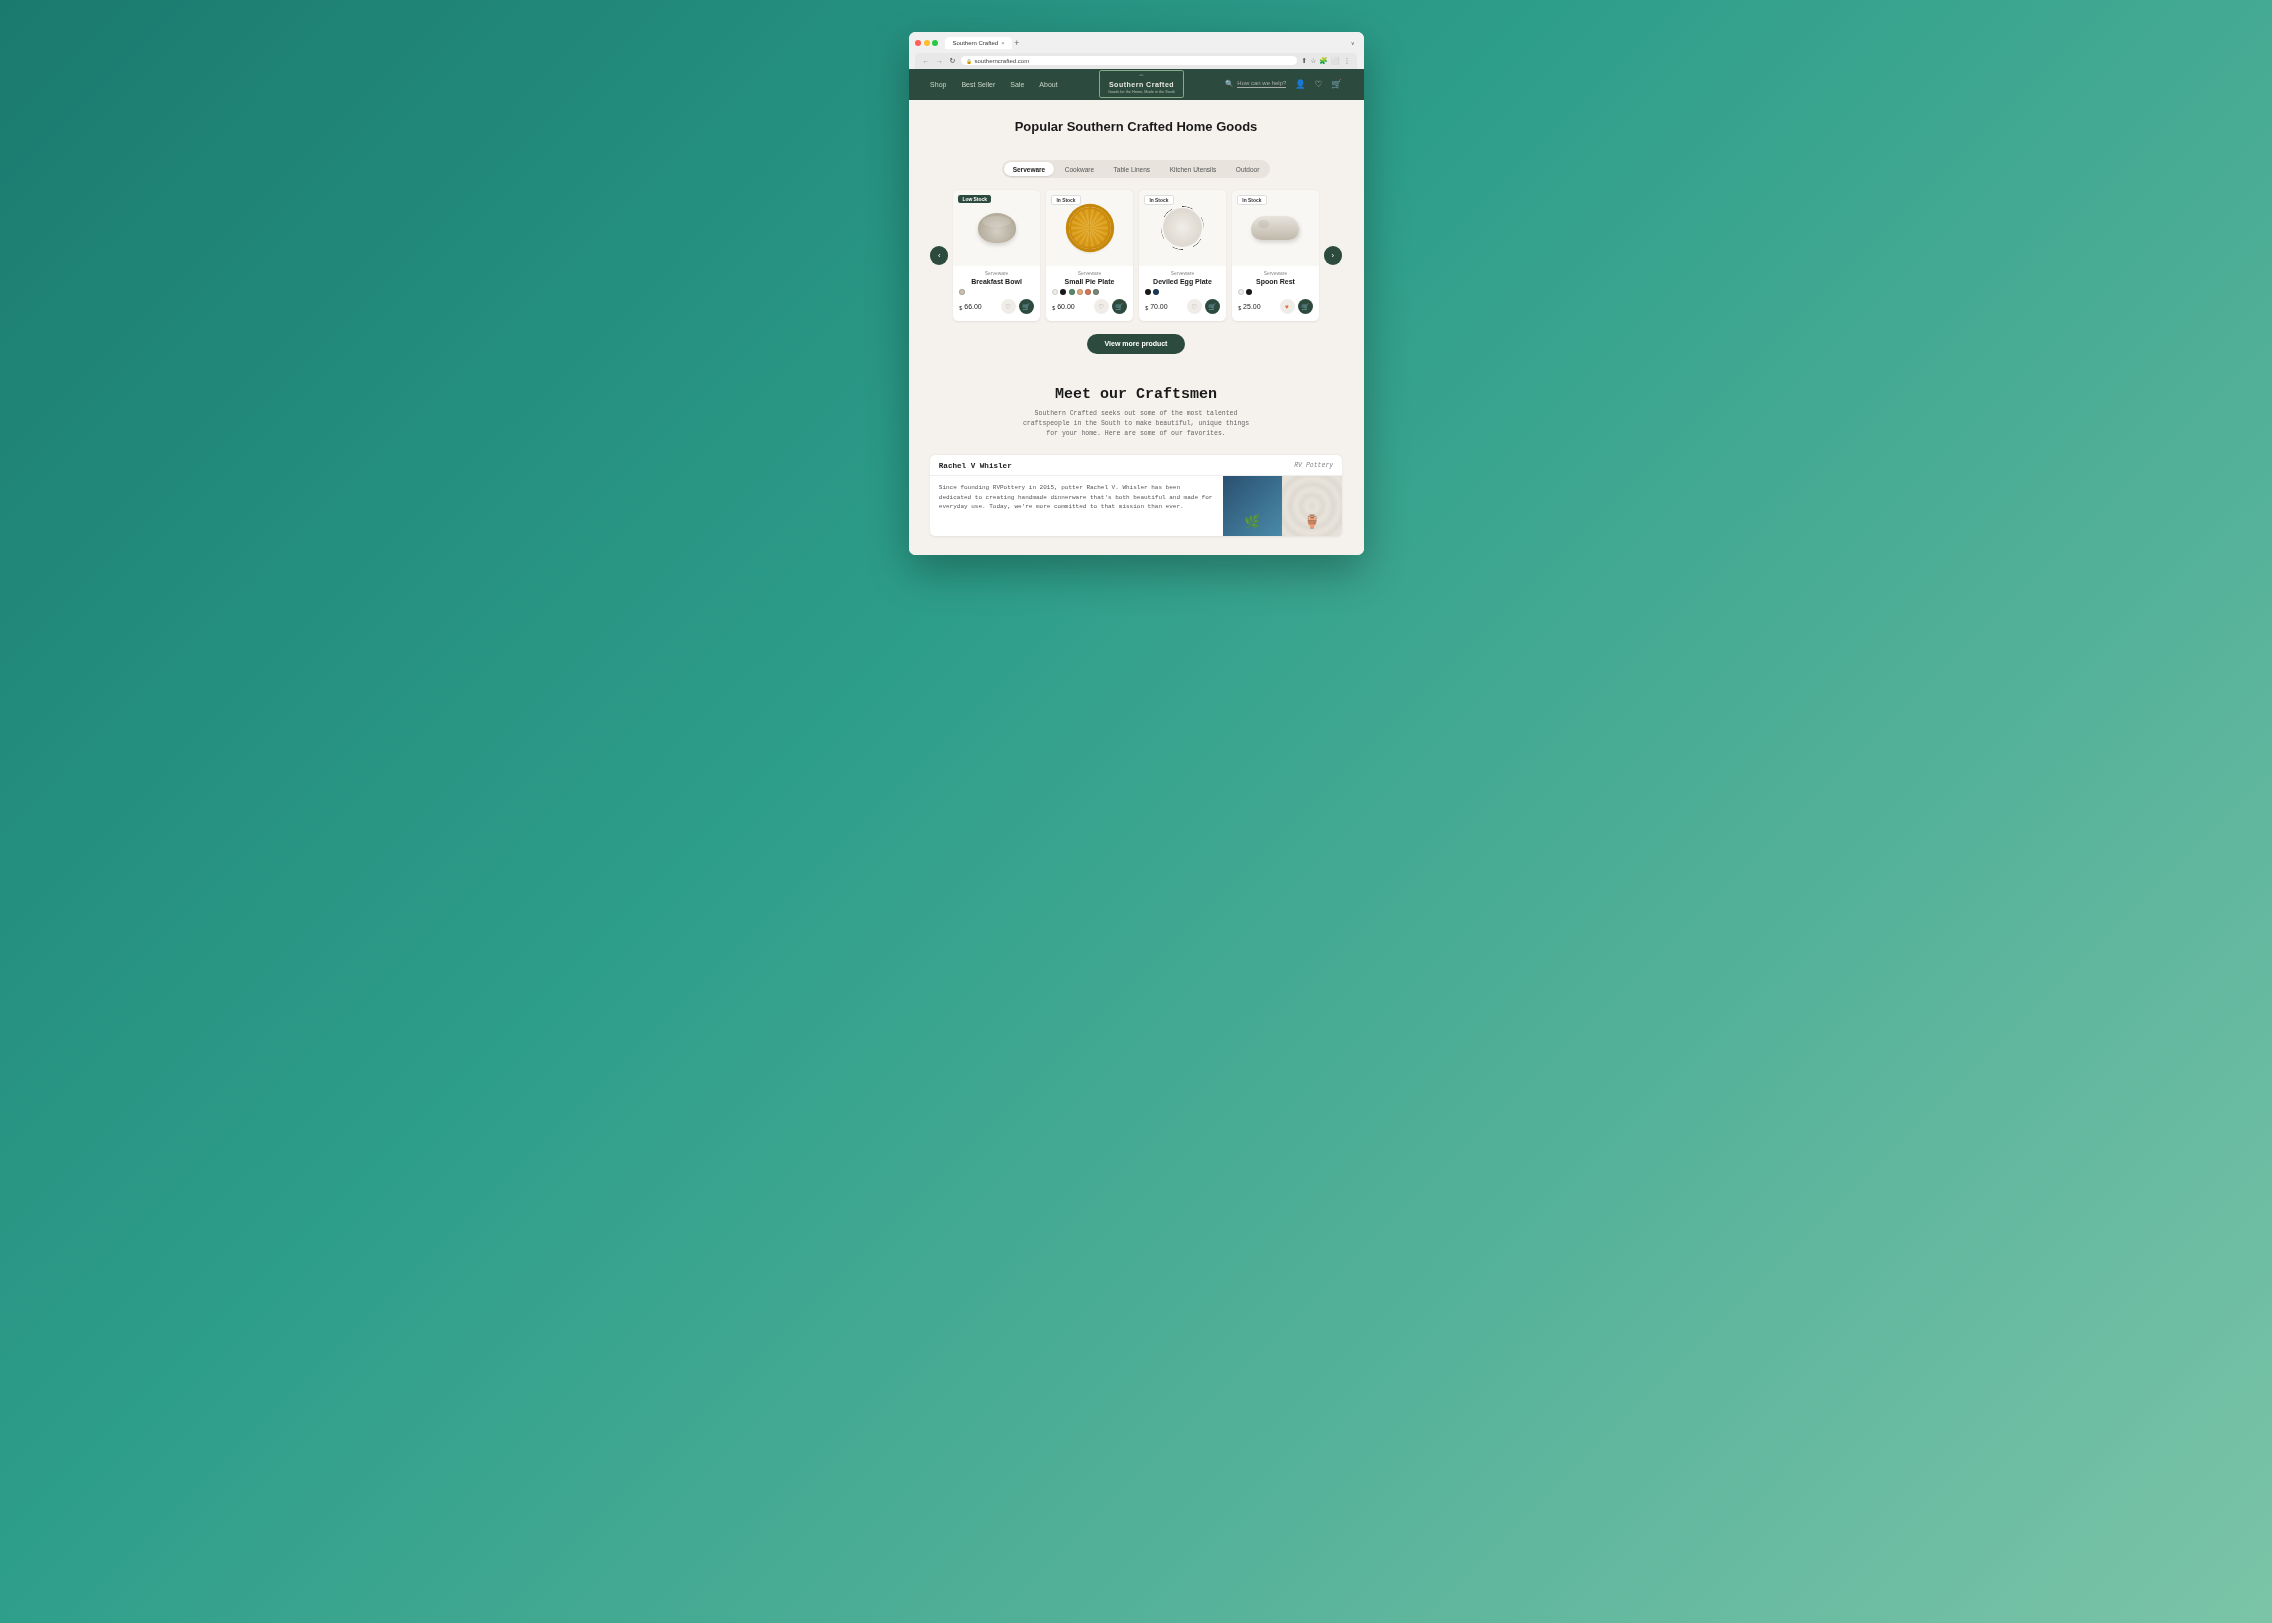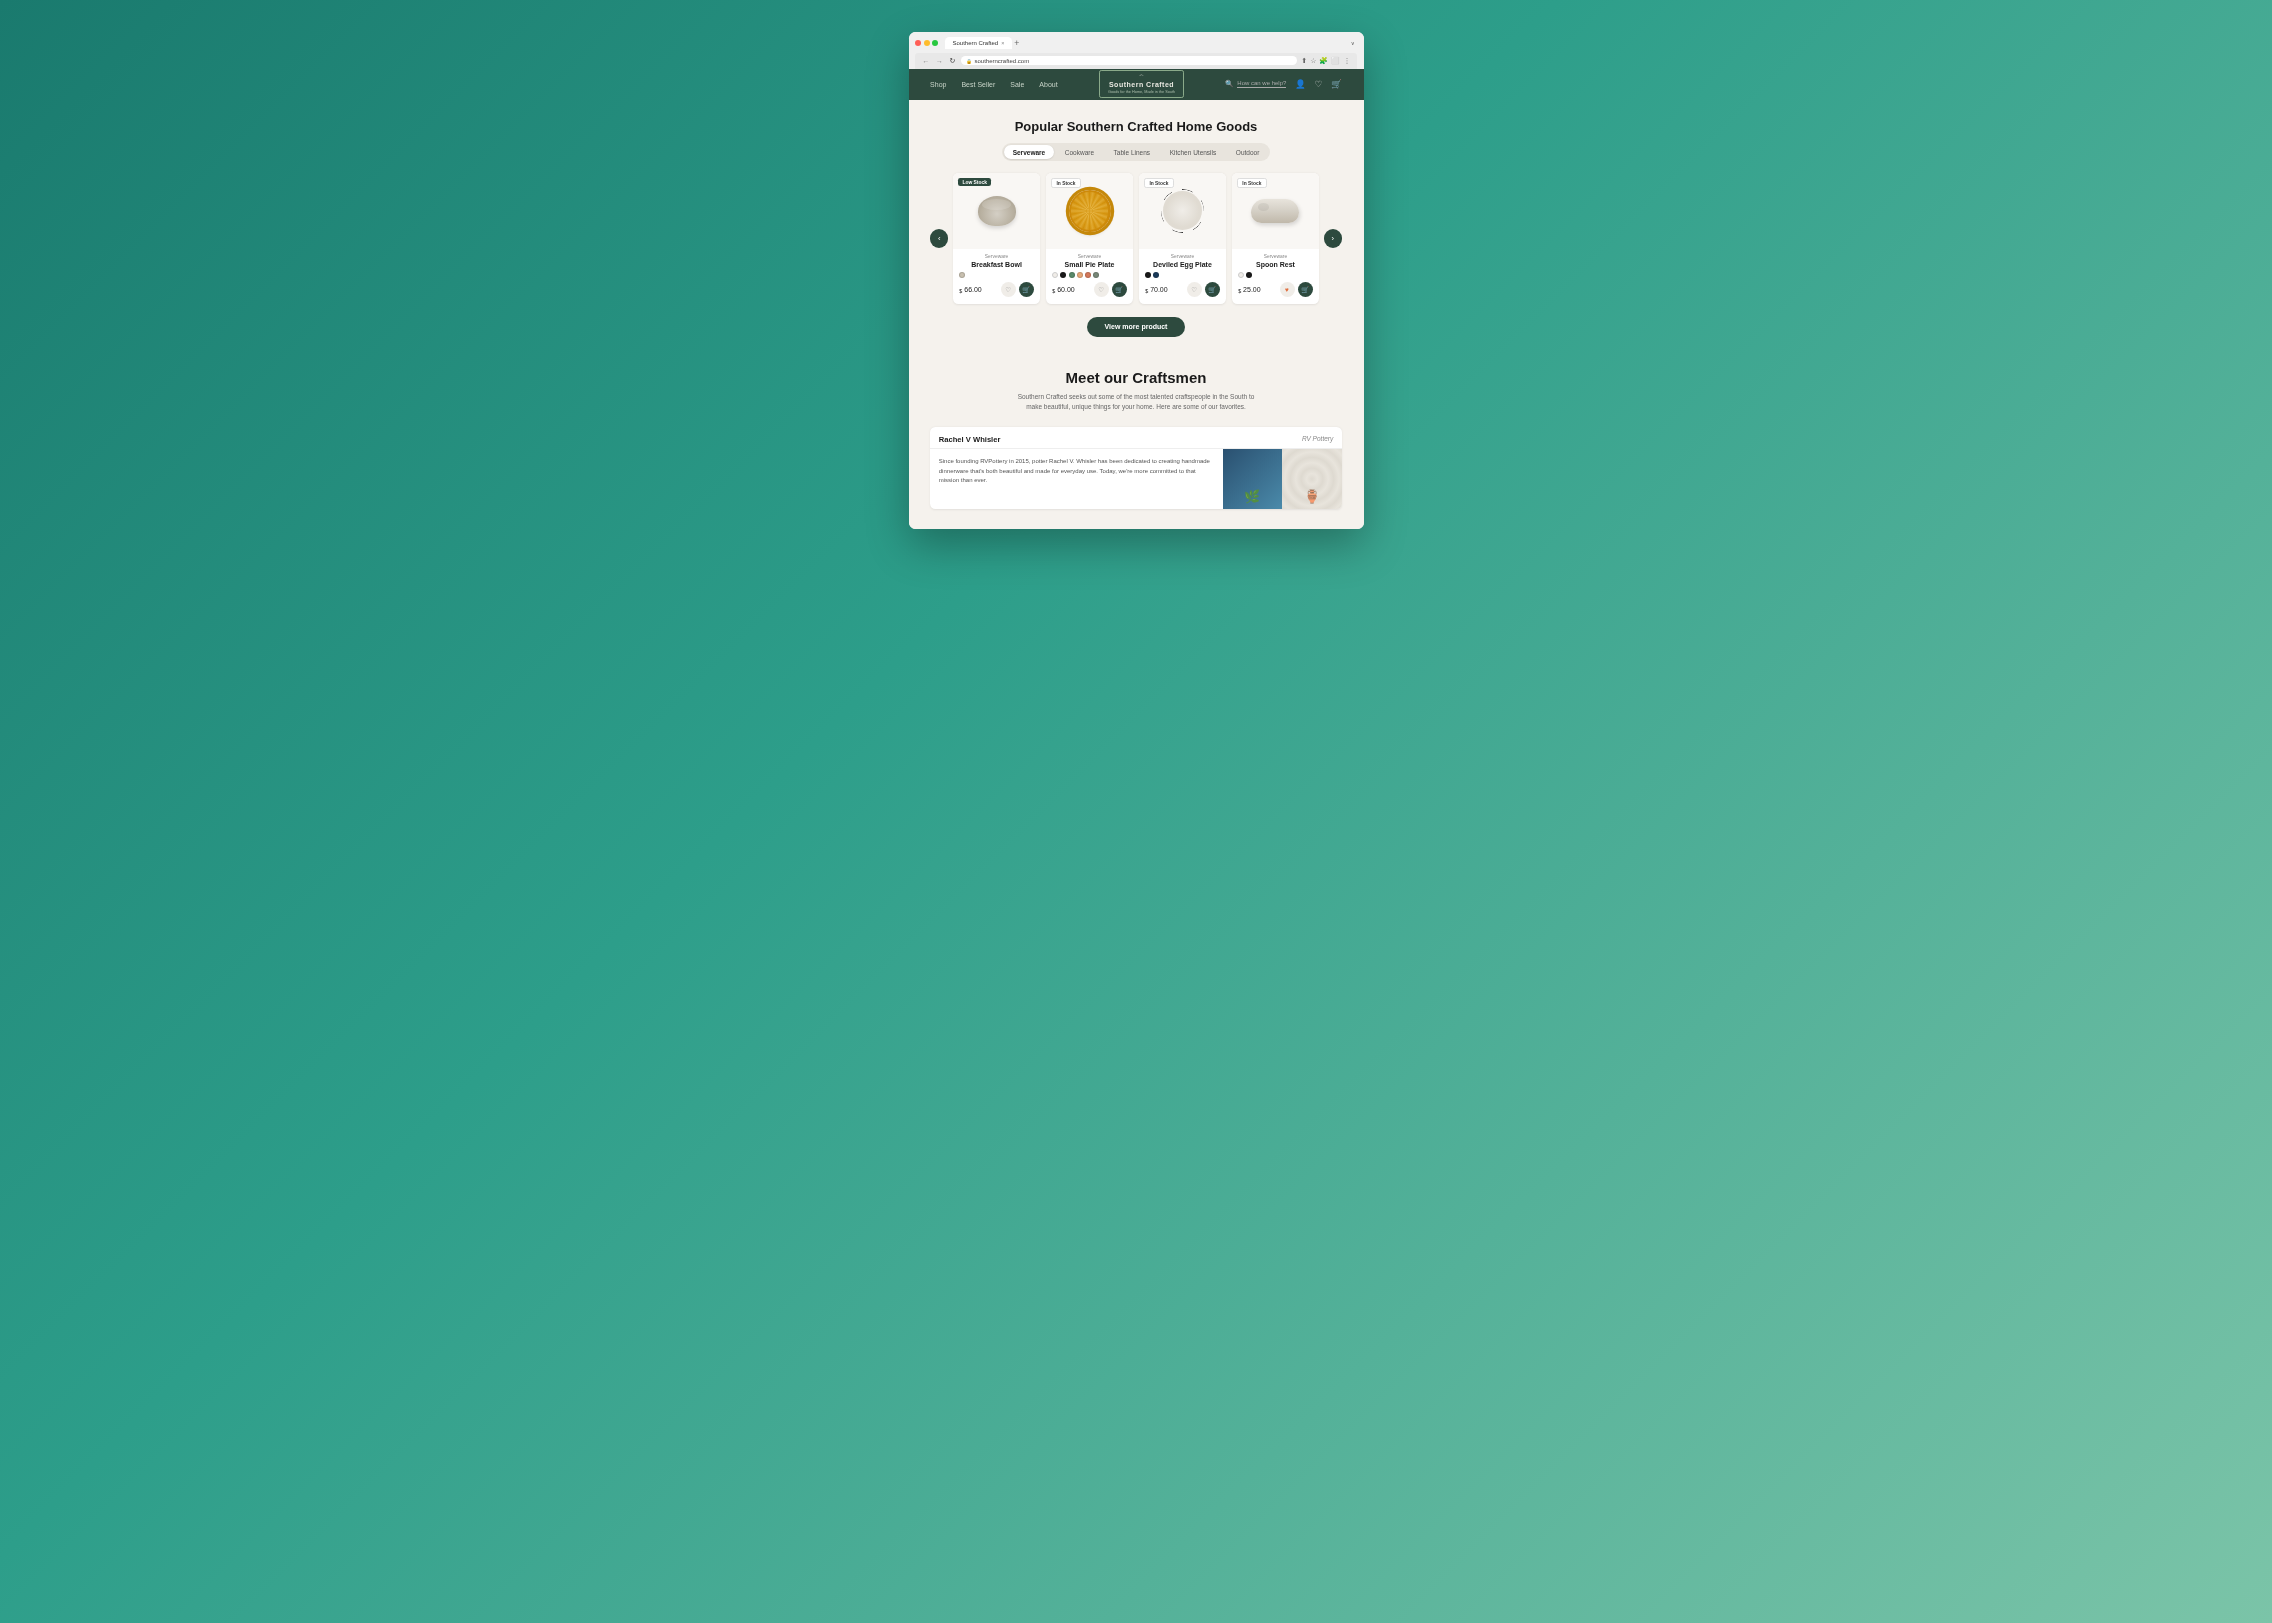--- a/index.html
+++ b/index.html
@@ -110,21 +110,21 @@
     .search-icon { color: #aaa; font-size: 7px; }
     .search-placeholder { font-size: 6px; color: #aaa; border-bottom: 0.5px solid #aaa; padding-bottom: 0.5px; }
     .nav-icon { font-size: 8.7px; color: #ccc; cursor: pointer; }
 
     
     .section-products {
       padding: 19.5px 21.6px 15px;
       text-align: center;
     }
     .section-title {
-      font-size: 13px; font-weight: 800; color: #1a1a1a; margin-bottom: 9px;
+      font-size: 13px; font-weight: 800; color: #1a1a1a; margin-bottom: 26px;
     }
 
     
     .category-tabs {
       display: flex; gap: 2.2px; justify-content: center; margin-bottom: 12px;
       background: #e8e4dd; border-radius: 10.8px; padding: 2.2px; display: inline-flex;
     }
     .cat-tab {
       padding: 3.2px 8.7px; border-radius: 8.7px; font-size: 6.5px; cursor: pointer;
       color: #555;
@@ -243,21 +243,21 @@
     .action-btn.cart { background: #2d4a3e; color: #fff; }
 
     
     .view-more-wrap { text-align: center; margin: 13px 0 17.3px; }
     .view-more-btn {
       background: #2d4a3e; color: #fff; border: none; border-radius: 13px;
       padding: 6.5px 17.3px; font-size: 7px; font-weight: 600; cursor: pointer;
     }
 
     
-    .craftsmen-section { padding: 0 21.6px 19.5px; text-align: center; }
+    .craftsmen-section { padding: 0 21.6px 19.5px; text-align: center; font-family: Liberation Mono, monospace; }
     .craftsmen-title { font-size: 15px; font-weight: 800; color: #1a1a1a; margin-bottom: 5.4px; }
     .craftsmen-desc { font-size: 6.5px; color: #666; line-height: 1.6; max-width: 238px; margin: 0 auto 15px; }
 
     
     .craftsman-card {
       background: #fff; border-radius: 5.4px; overflow: hidden; text-align: left;
       box-shadow: 0 0.5px 2.2px rgba(0,0,0,0.08);
     }
     .craftsman-header {
       display: flex; justify-content: space-between; 

